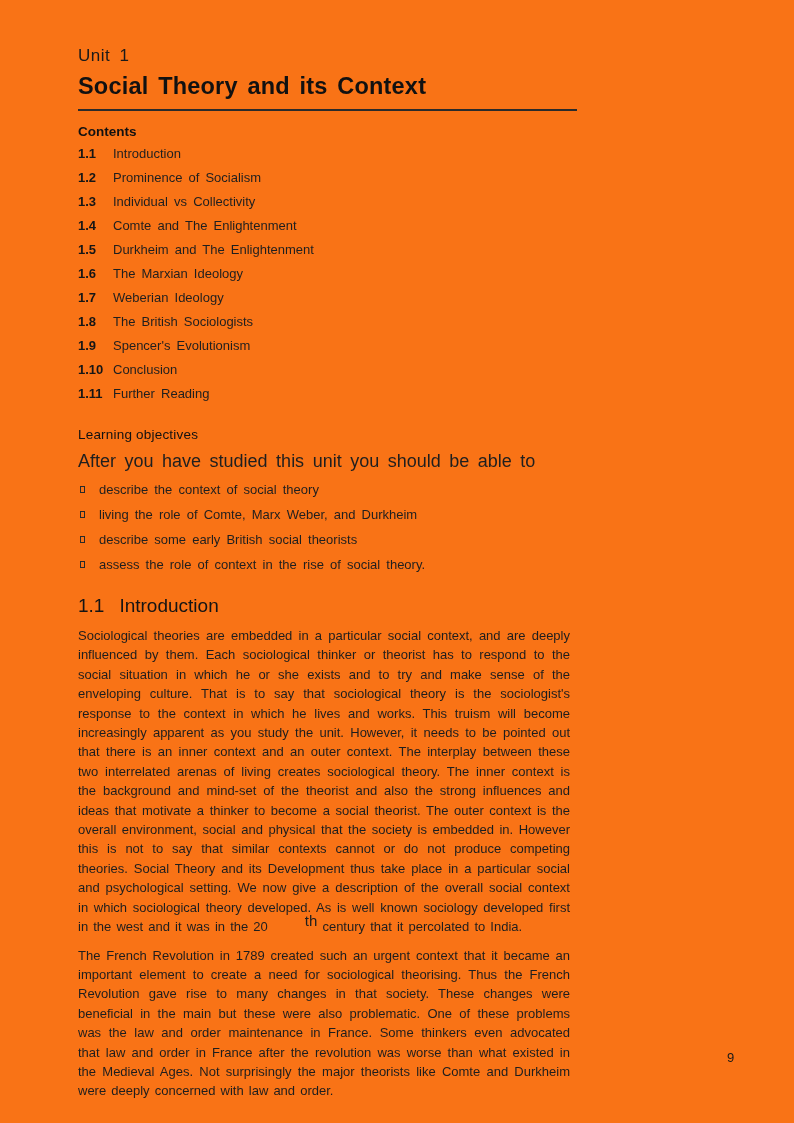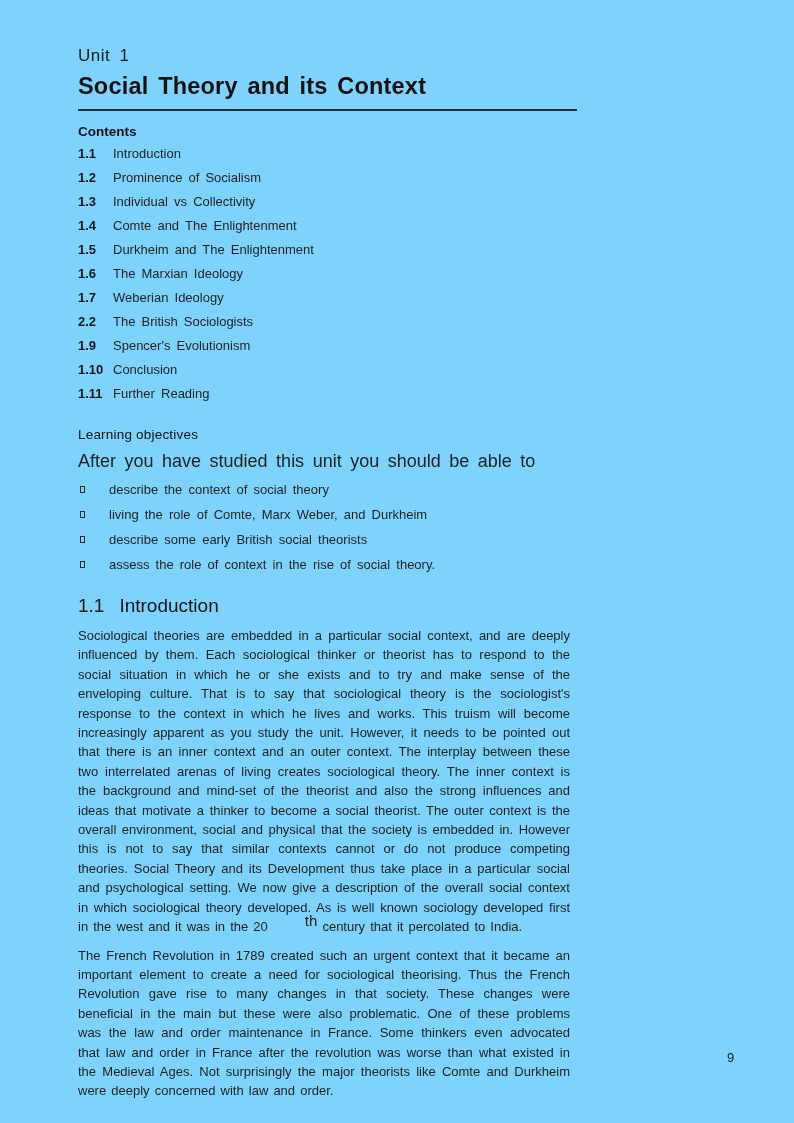--- a/index.html
+++ b/index.html
@@ -8,21 +8,21 @@
     width: 794px;
     height: 1123px;
     position: relative;
     font-family: "Liberation Sans", "DejaVu Sans", sans-serif;
     color: #1c1c1c;
     overflow: hidden;
   }
   .page {
     position: absolute;
     inset: 0;
-    background: #7dd3fc;
+    background: #f97316;
     padding-left: 45px;
   }
   .content {
     position: absolute;
     left: 78px;
     top: 46px;
     width: 492px;
   }
   .unit-label {
     font-size: 17px;
@@ -91,21 +91,21 @@
     line-height: 15px;
   }
   .bullet-square {
     flex: 0 0 auto;
     width: 5px;
     height: 7px;
     border: 1px solid #2a2a2a;
     margin: 4px 0 0 2px;
   }
   .obj-text {
-    margin-left: 24px;
+    margin-left: 14px;
     word-spacing: 2.5px;
     color: #1f1f1f;
   }
   .section-heading {
     margin-top: 23px;
     font-size: 19px;
     font-weight: 400;
     color: #141414;
   }
   .section-num { margin-right: 15px; }
@@ -167,21 +167,21 @@
       </div>
       <div class="toc-row">
         <span class="toc-num">1.6</span>
         <span class="toc-label">The Marxian Ideology</span>
       </div>
       <div class="toc-row">
         <span class="toc-num">1.7</span>
         <span class="toc-label">Weberian Ideology</span>
       </div>
       <div class="toc-row">
-        <span class="toc-num">2.2</span>
+        <span class="toc-num">1.8</span>
         <span class="toc-label">The British Sociologists</span>
       </div>
       <div class="toc-row">
         <span class="toc-num">1.9</span>
         <span class="toc-label">Spencer's Evolutionism</span>
       </div>
       <div class="toc-row">
         <span class="toc-num">1.10</span>
         <span class="toc-label">Conclusion</span>
       </div>

